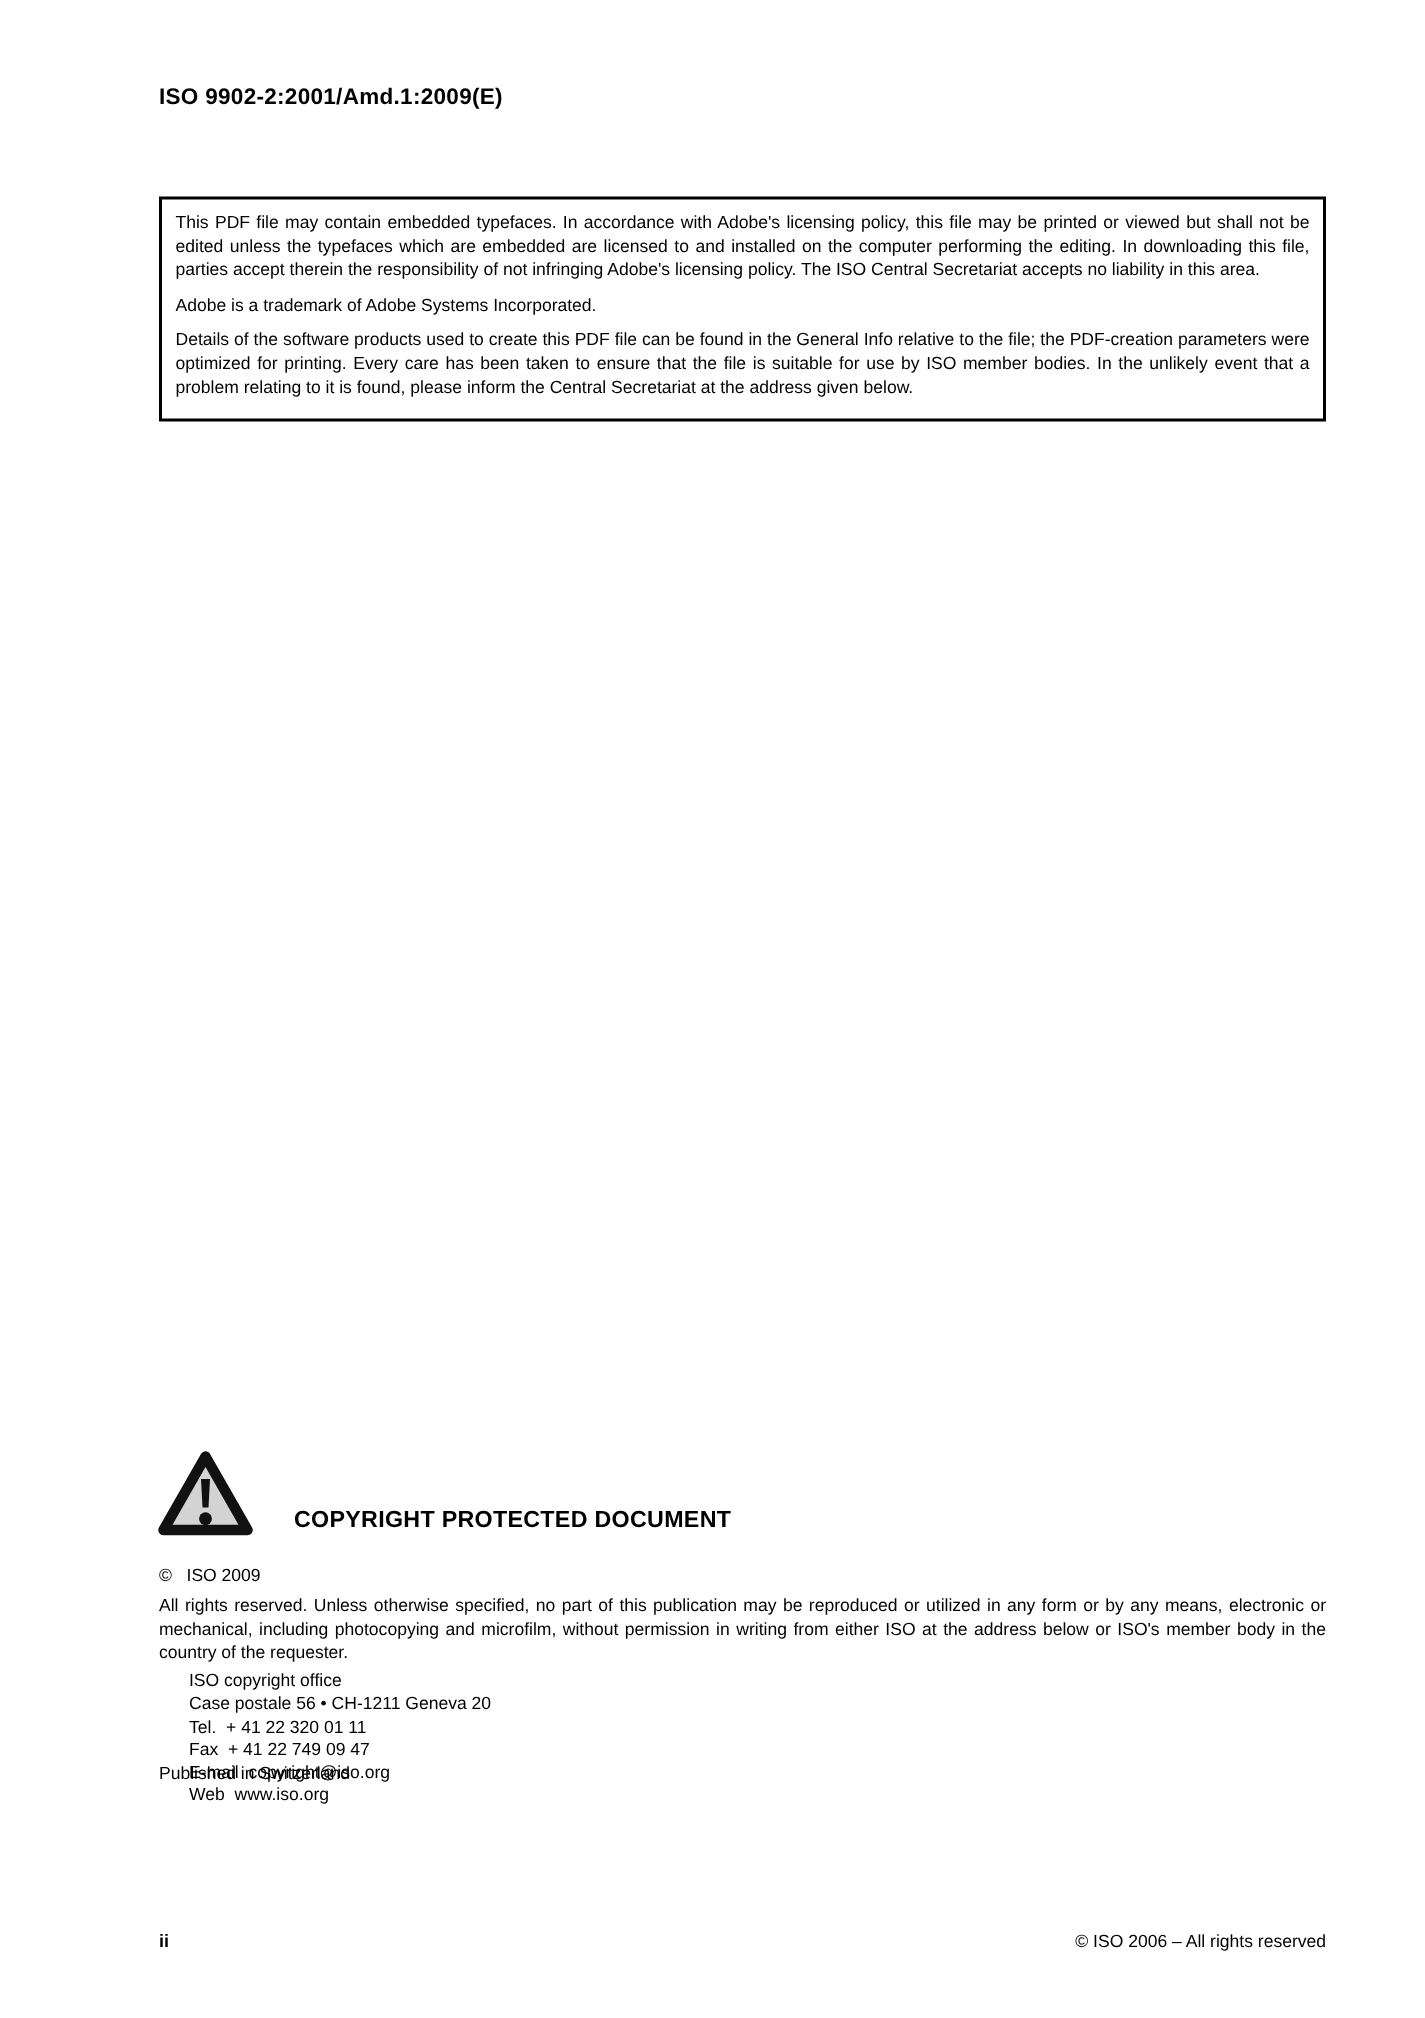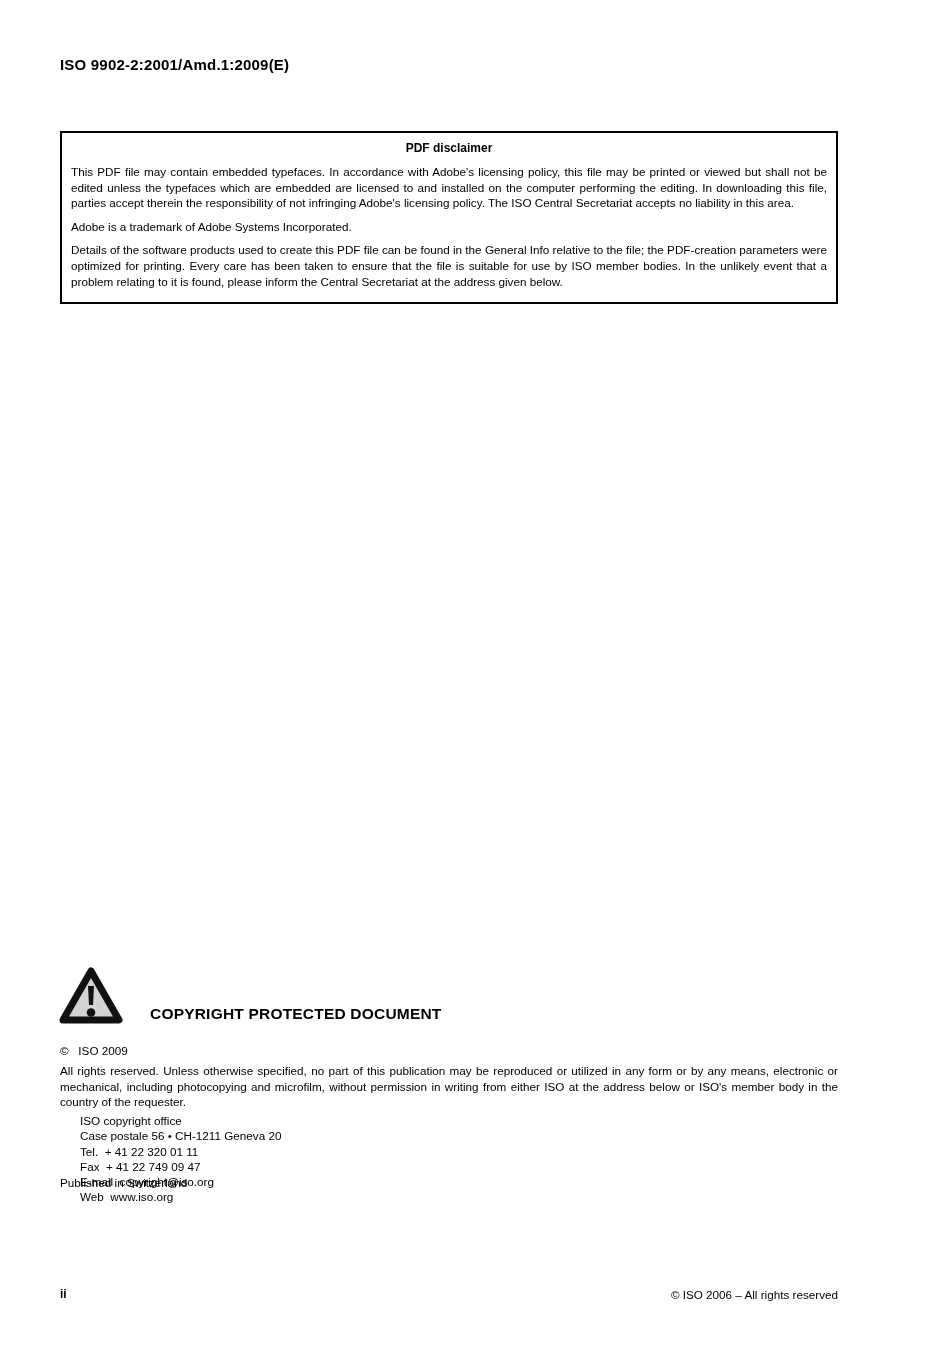--- a/index.html
+++ b/index.html
@@ -3,21 +3,21 @@
 <meta charset="utf-8">
 <style>
   * { margin: 0; padding: 0; box-sizing: border-box; }
   html, body {
     width: 950px; height: 1345px;
     background: #ffffff;
     font-family: "Liberation Sans", sans-serif;
     color: #000000;
   }
   body { position: relative; overflow: hidden; }
-  .abs { position: absolute; }
+  .abs { position: absolute; margin-left: 46px; }
 
   .doc-header {
     left: 60px; top: 56px;
     font-size: 15px; font-weight: bold;
     letter-spacing: 0.2px;
   }
 
   .disclaimer-box {
     left: 60px; top: 131px; width: 778px;
     border: 2px solid #000;
@@ -72,21 +72,20 @@
     text-align: right;
     font-size: 11.7px;
   }
 </style>
 </head>
 <body>
 
 <div class="abs doc-header">ISO 9902-2:2001/Amd.1:2009(E)</div>
 
 <div class="abs disclaimer-box">
-  <div class="disclaimer-title">PDF disclaimer</div>
   <p class="body-text justified">This PDF file may contain embedded typefaces. In accordance with Adobe's licensing policy, this file may be printed or viewed but shall not be edited unless the typefaces which are embedded are licensed to and installed on the computer performing the editing. In downloading this file, parties accept therein the responsibility of not infringing Adobe's licensing policy. The ISO Central Secretariat accepts no liability in this area.</p>
   <p class="body-text justified">Adobe is a trademark of Adobe Systems Incorporated.</p>
   <p class="body-text justified">Details of the software products used to create this PDF file can be found in the General Info relative to the file; the PDF-creation parameters were optimized for printing. Every care has been taken to ensure that the file is suitable for use by ISO member bodies. In the unlikely event that a problem relating to it is found, please inform the Central Secretariat at the address given below.</p>
 </div>
 
 <div class="abs warning-triangle">
   <svg width="64" height="62" viewBox="0 0 64 62" aria-hidden="true">
     <path d="M32 6 L60 55 L4 55 Z" fill="#d3d3d3" stroke="#111111" stroke-width="7" stroke-linejoin="round"></path>
     <path d="M29 21 L35 21 L34 40 L30 40 Z" fill="#111111"></path>
     <circle cx="32" cy="47.5" r="4.3" fill="#111111"></circle>

